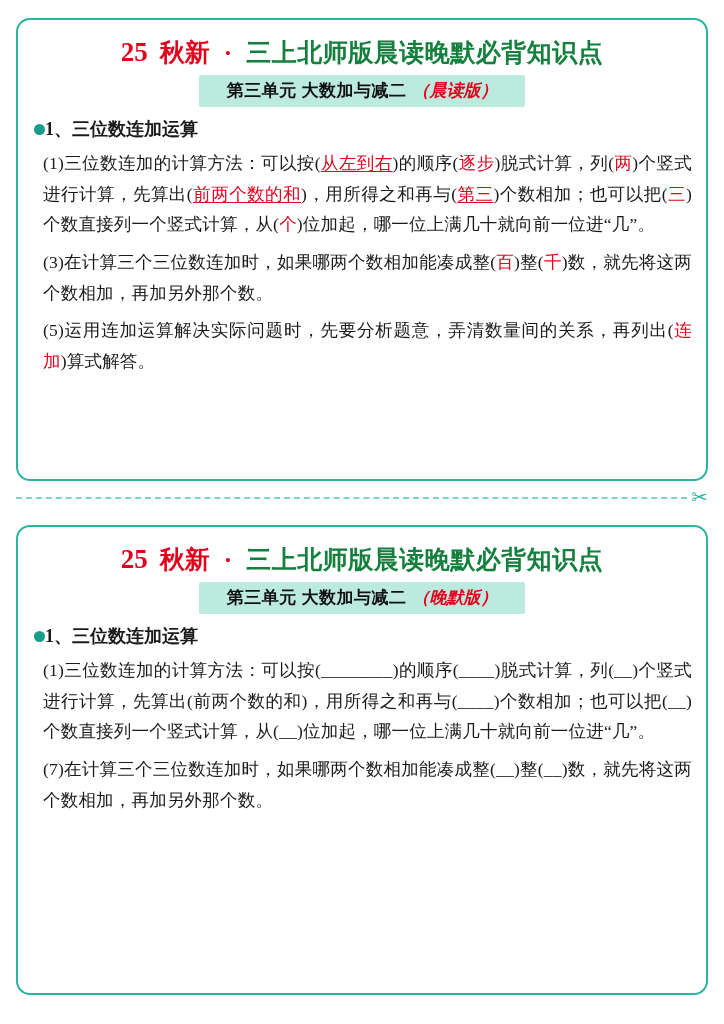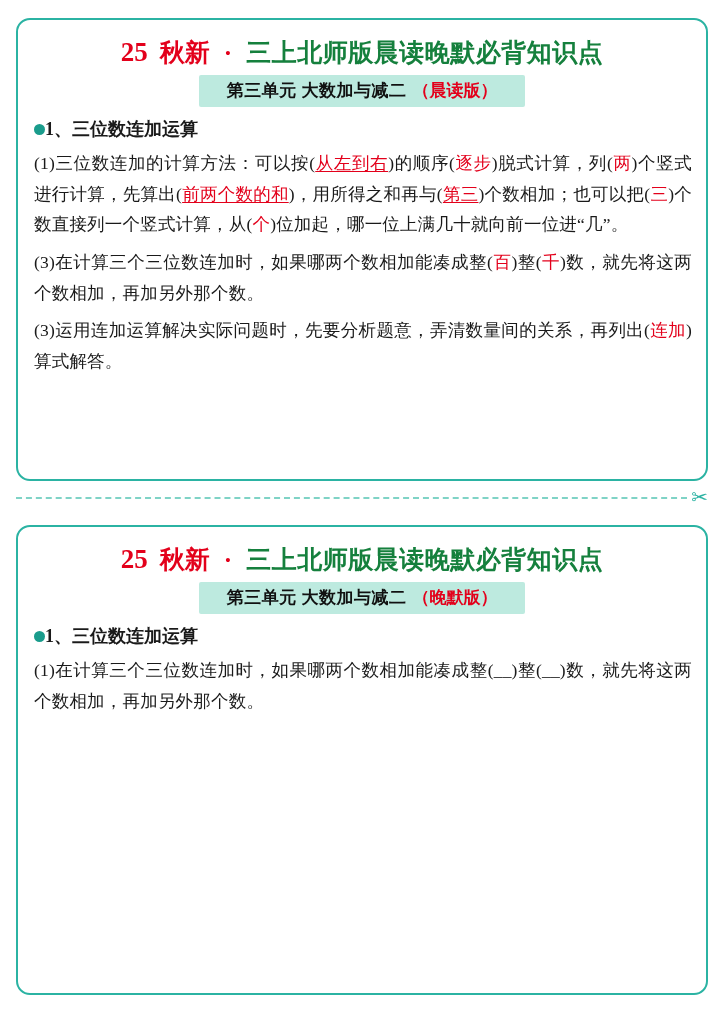--- a/index.html
+++ b/index.html
@@ -80,42 +80,42 @@
     font-size: 17px;
     font-weight: 700;
     padding: 4px 28px 5px 28px;
     border-radius: 2px;
     display: inline-flex;
     align-items: flex-start;
     gap: 6px;
     white-space: nowrap;
   }
   .subtitle .unit { letter-spacing: 0.5px; }
-  .subtitle .ver-red { color: #e3001b; font-weight: 700; }
+  .subtitle .ver-red { color: #e3001b; font-weight: 700; font-style: italic; }
 
   .section-head {
     display: flex;
     align-items: center;
     margin: 10px 0 4px 2px;
     font-size: 18px;
     font-weight: 700;
   }
   .bullet {
     width: 11px;
     height: 11px;
     border-radius: 50%;
     background: #1a9c8c;
     display: inline-block;
     flex: none;
   }
 
   .para {
     font-size: 17.5px;
     line-height: 1.75;
-    margin: 7px 0 0 2px;
+    margin: 7px 0 0 11px;
     text-align: justify;
     letter-spacing: 0.2px;
   }
   .red { color: #e3001b; }
   .u-red { color: #e3001b; text-decoration: underline; text-underline-offset: 2px; }
 
   .scissor-row {
     height: 26px;
     display: flex;
     align-items: center;
@@ -157,21 +157,21 @@
       </div>
     </div>
 
     <div class="section-head">
       <span class="bullet"></span>
       <span>1、三位数连加运算</span>
     </div>
 
     <div class="para"><span>(1)三位数连加的计算方法：可以按(</span><span class="u-red">从左到右</span><span>)的顺序(</span><span class="red">逐步</span><span>)脱式计算，列(</span><span class="red">两</span><span>)个竖式进行计算，先算出(</span><span class="u-red">前两个数的和</span><span>)，用所得之和再与(</span><span class="u-red">第三</span><span>)个数相加；也可以把(</span><span class="red">三</span><span>)个数直接列一个竖式计算，从(</span><span class="red">个</span><span>)位加起，哪一位上满几十就向前一位进“几”。</span></div>
     <div class="para"><span>(3)在计算三个三位数连加时，如果哪两个数相加能凑成整(</span><span class="red">百</span><span>)整(</span><span class="red">千</span><span>)数，就先将这两个数相加，再加另外那个数。</span></div>
-    <div class="para"><span>(3)运用连加运算解决实际问题时，先要分析题意，弄清数量间的关系，再列出(</span><span class="red">连加</span><span>)算式解答。</span></div>
+    <div class="para"><span>(5)运用连加运算解决实际问题时，先要分析题意，弄清数量间的关系，再列出(</span><span class="red">连加</span><span>)算式解答。</span></div>
   </div>
 
   <div class="scissor-row">
     <div class="dash-line"></div>
     <div class="scissors">✂</div>
   </div>
 
   <div class="card card-bottom">
 
     <div class="title-row">
@@ -186,16 +186,17 @@
         <span class="unit">第三单元  大数加与减二</span>
         <span class="ver-red">（晚默版）</span>
       </div>
     </div>
 
     <div class="section-head">
       <span class="bullet"></span>
       <span>1、三位数连加运算</span>
     </div>
 
-    <div class="para"><span>(1)在计算三个三位数连加时，如果哪两个数相加能凑成整(__)整(__)数，就先将这两个数相加，再加另外那个数。</span></div>
+    <div class="para"><span>(1)三位数连加的计算方法：可以按(________)的顺序(____)脱式计算，列(__)个竖式进行计算，先算出(前两个数的和)，用所得之和再与(____)个数相加；也可以把(__)个数直接列一个竖式计算，从(__)位加起，哪一位上满几十就向前一位进“几”。</span></div>
+    <div class="para"><span>(7)在计算三个三位数连加时，如果哪两个数相加能凑成整(__)整(__)数，就先将这两个数相加，再加另外那个数。</span></div>
   </div>
 
 </div>
 
 </body></html>

